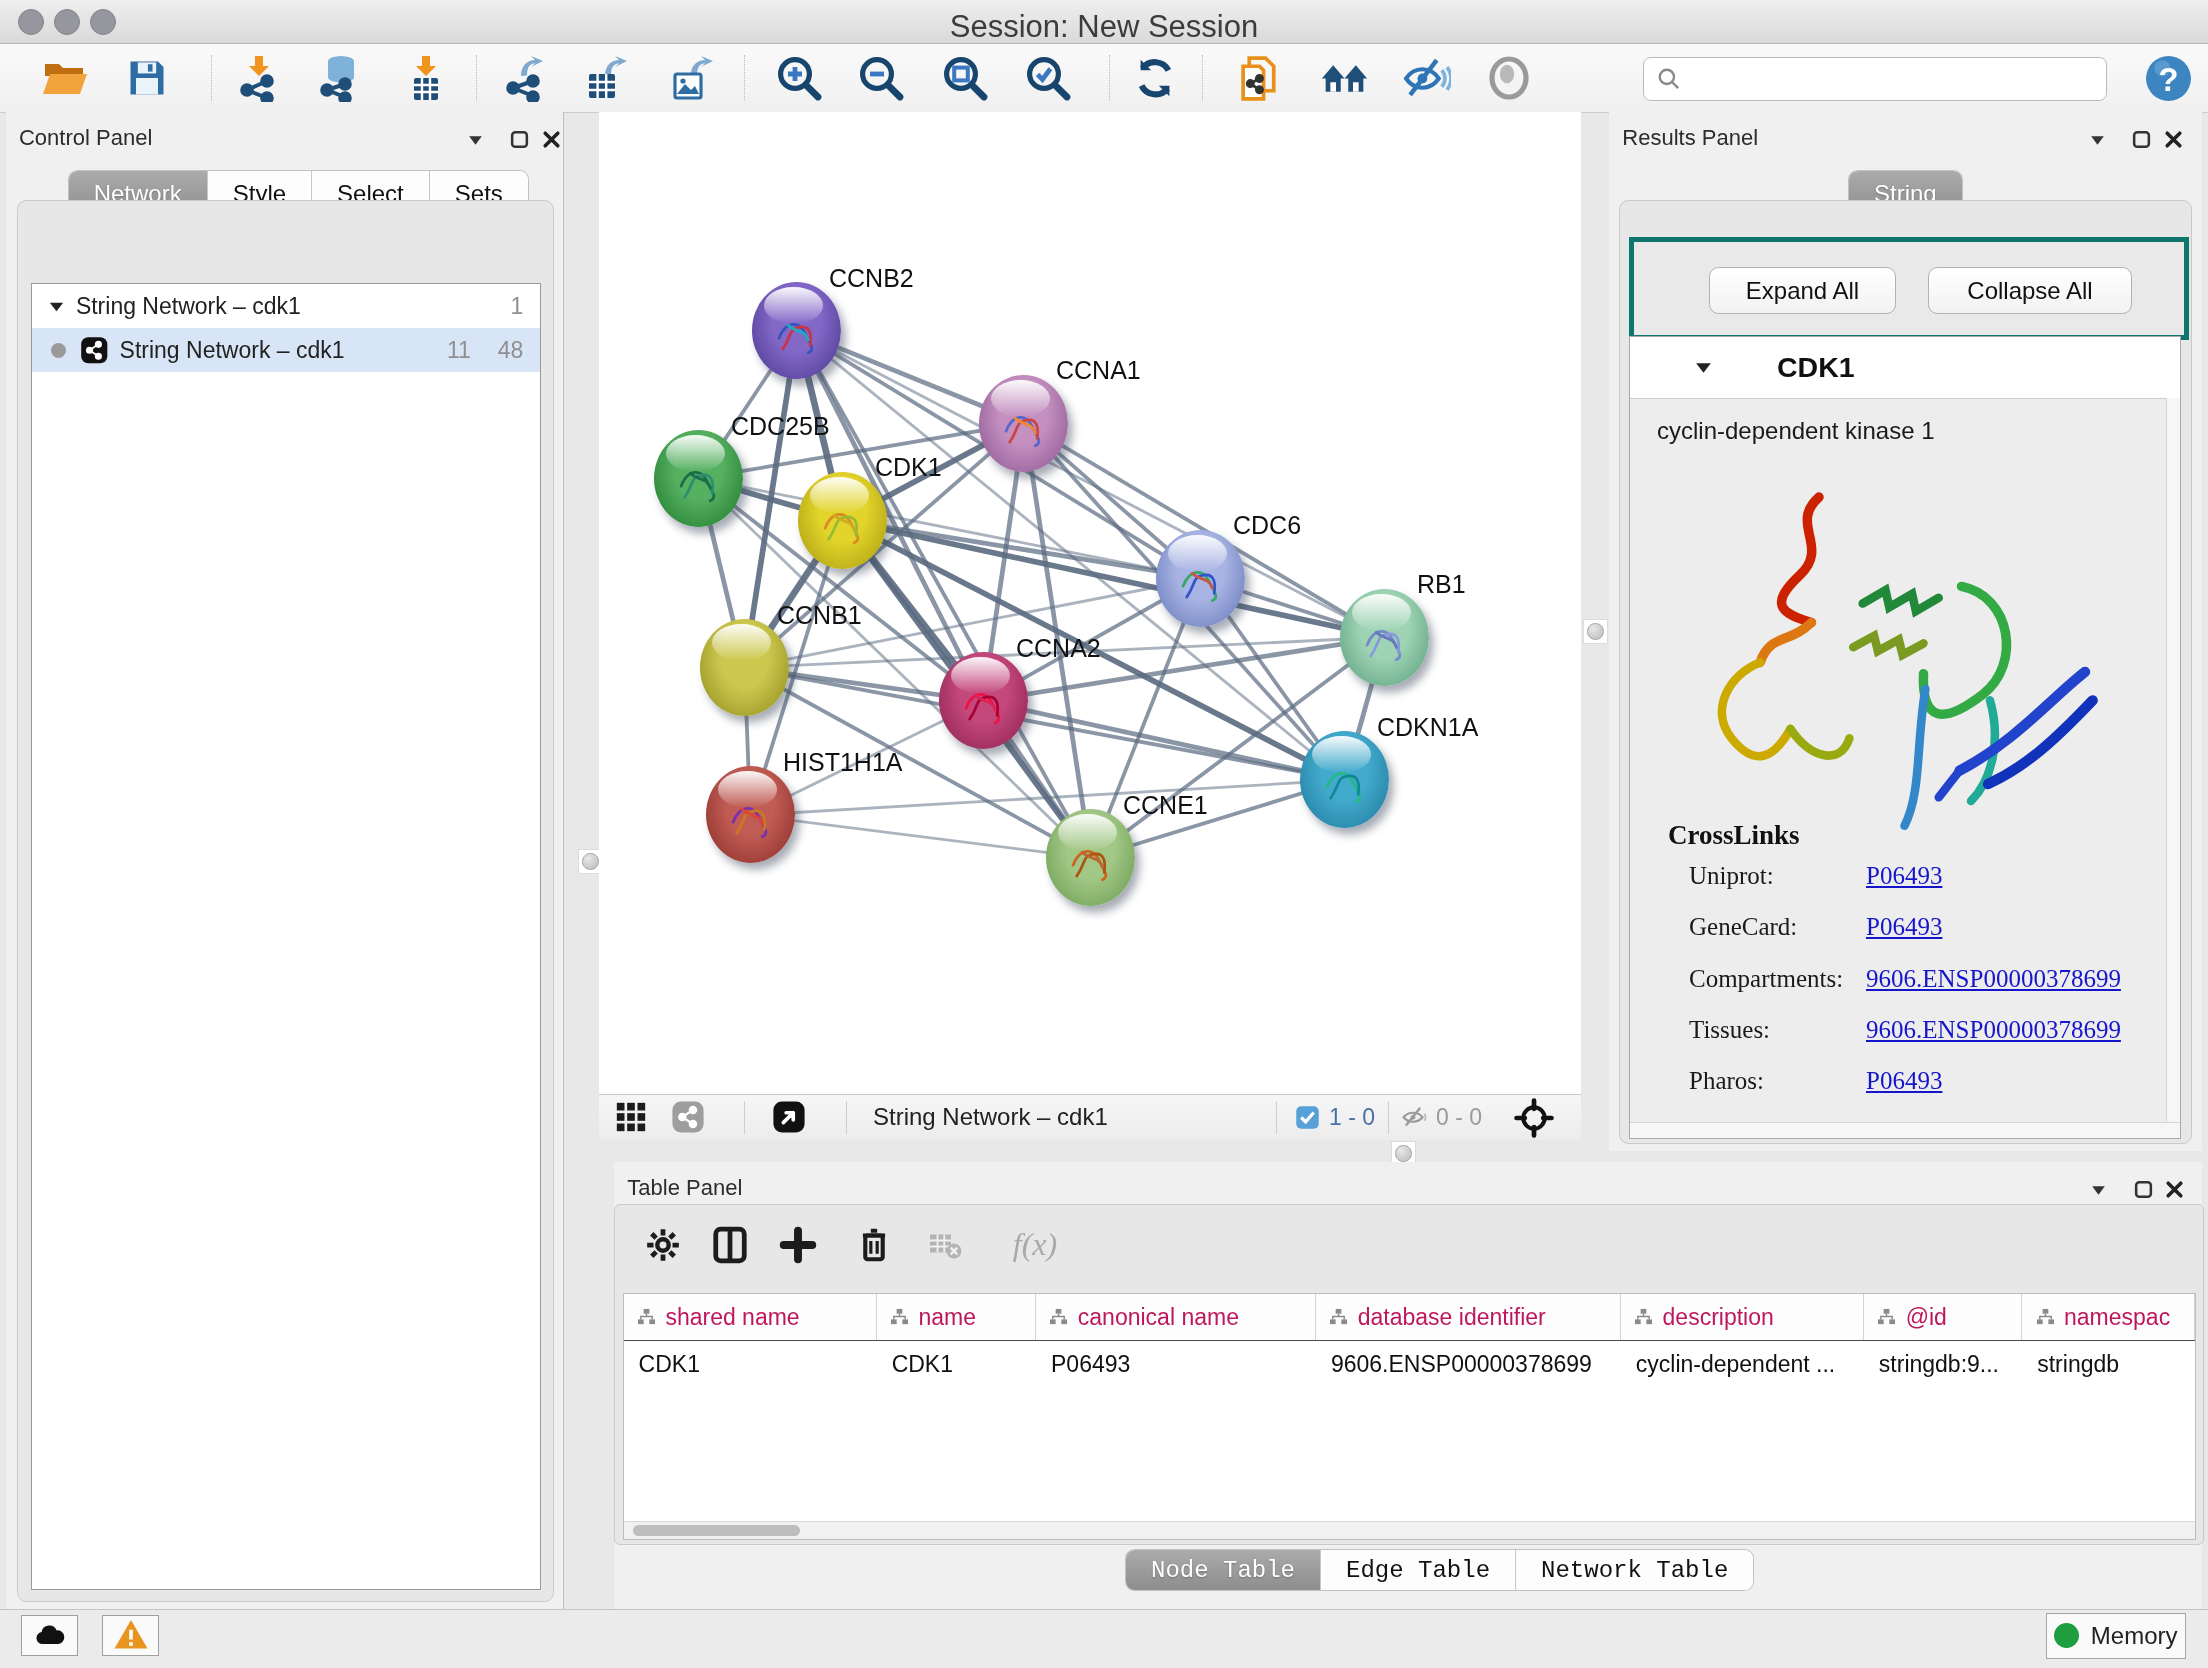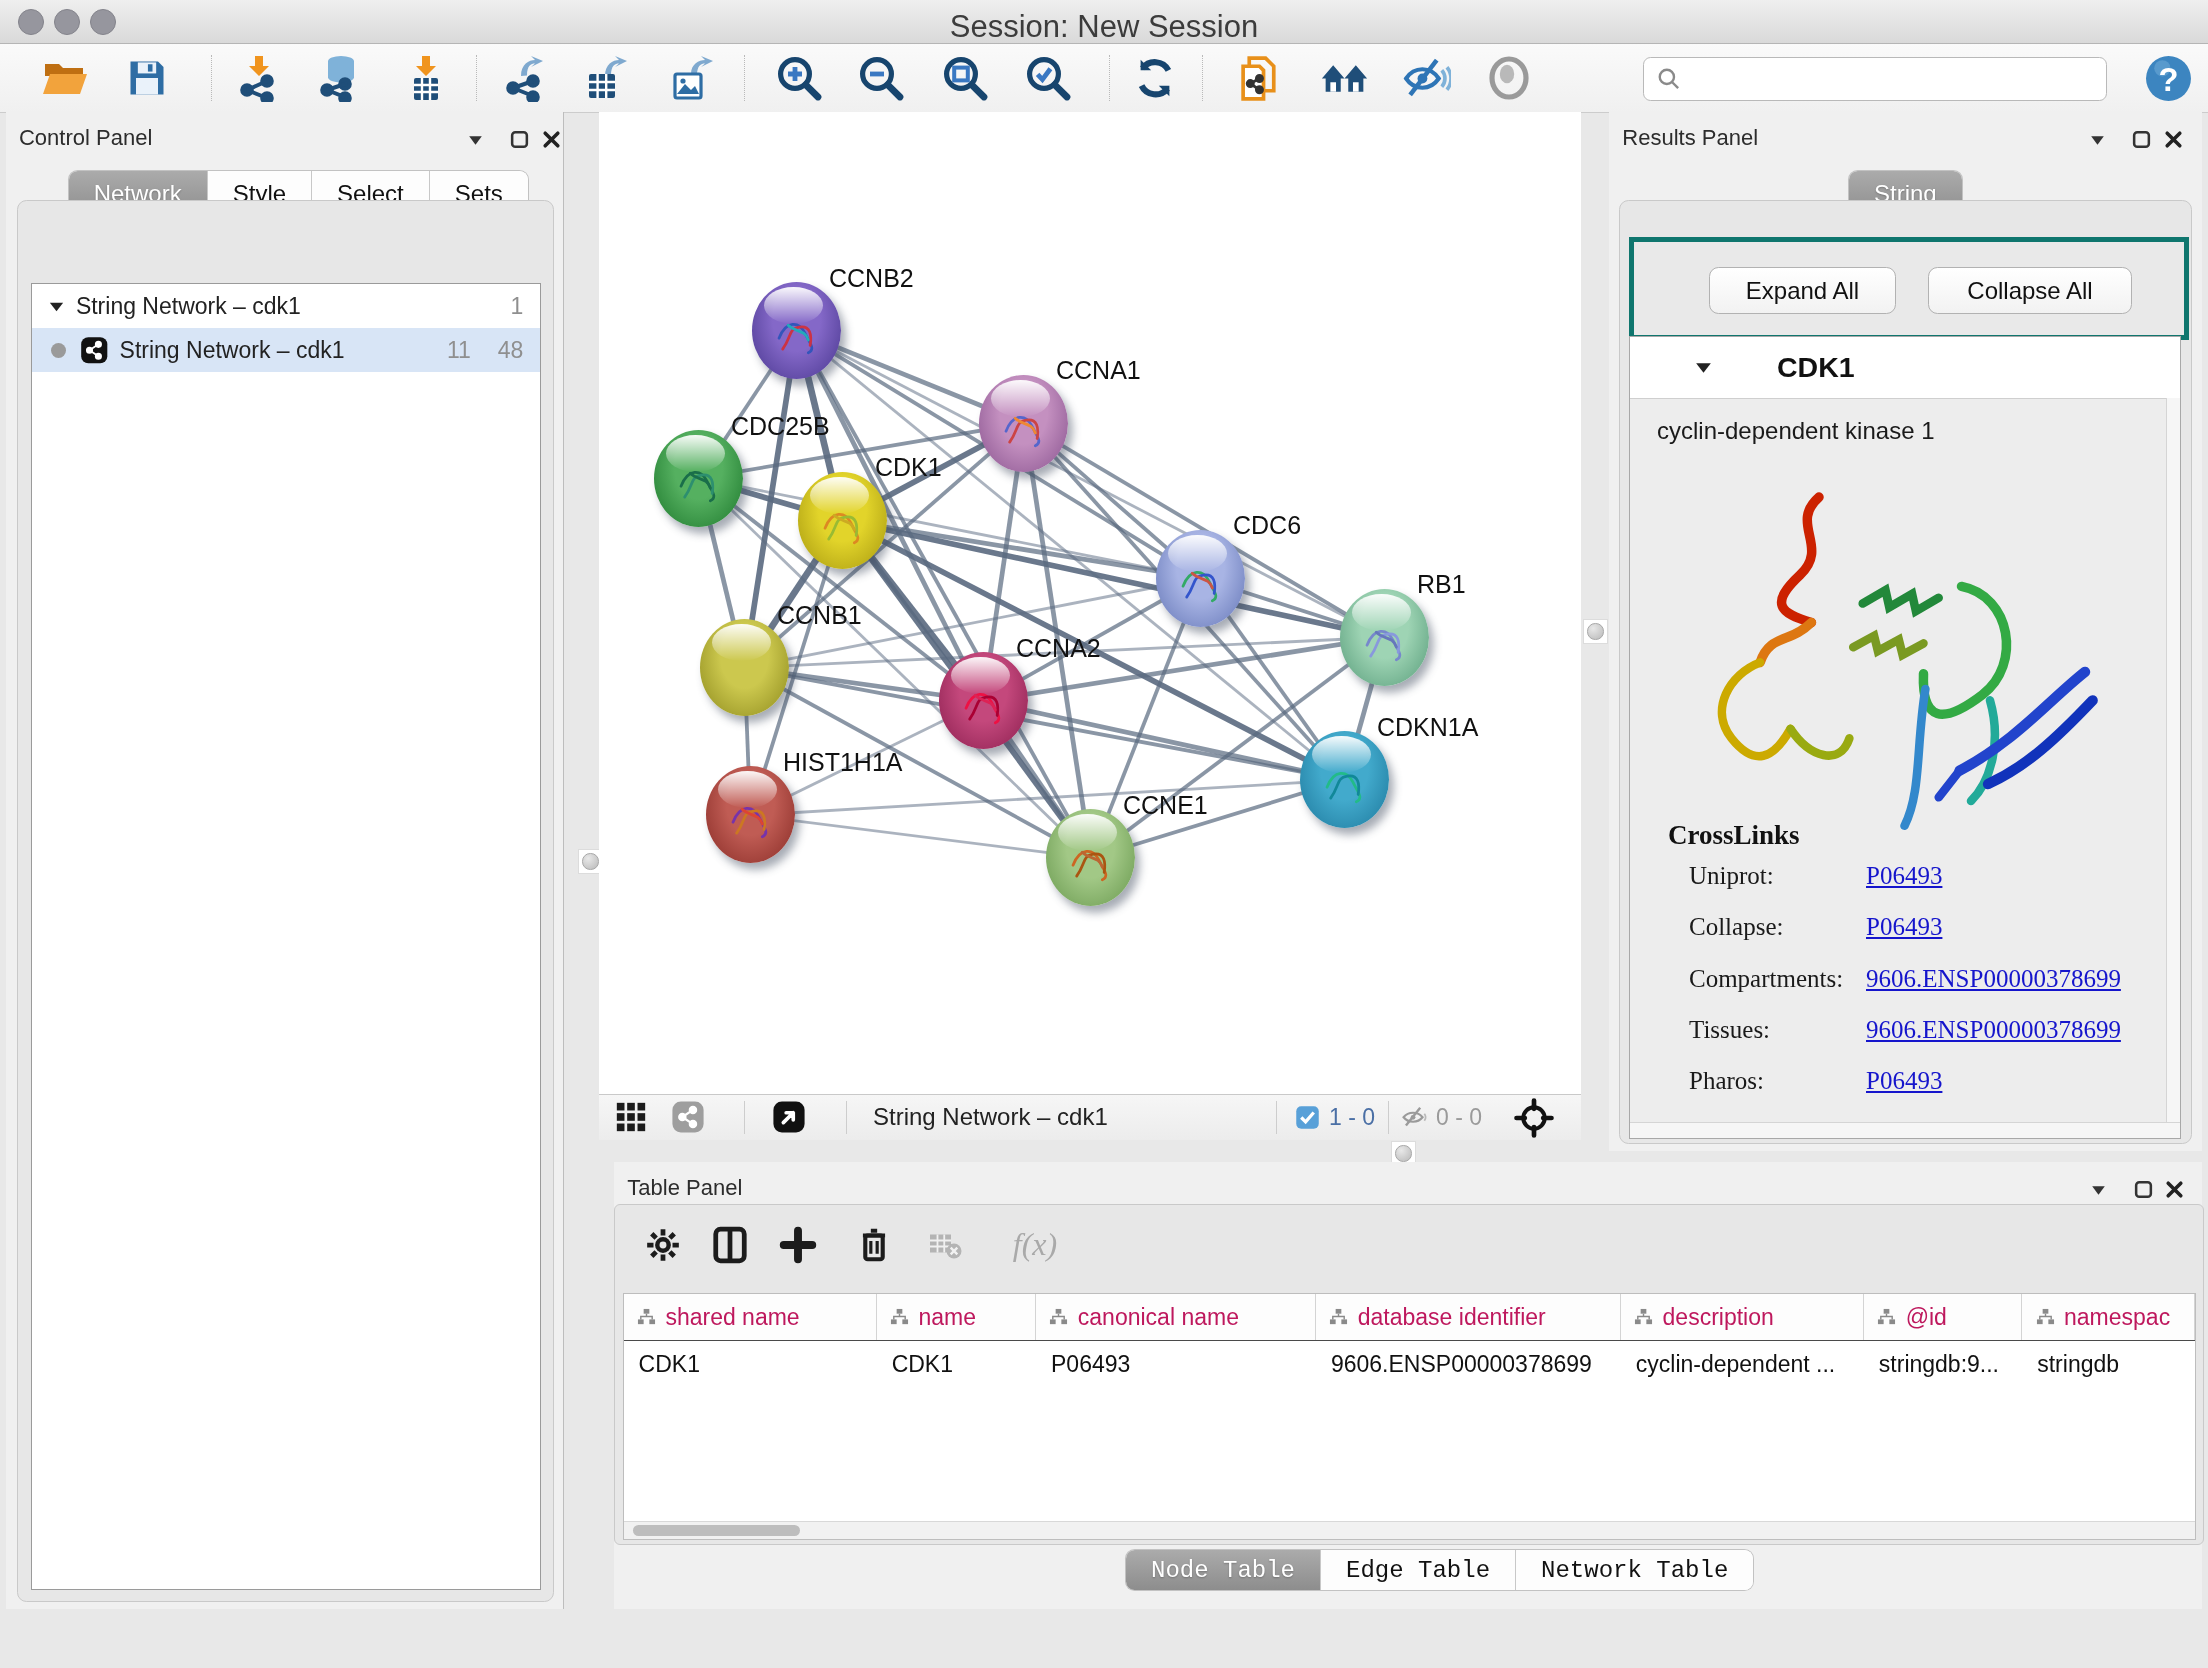--- a/index.html
+++ b/index.html
@@ -579,21 +579,21 @@
             <path d="M262 240 C 252 300, 258 348, 240 384" stroke="#3388cc" stroke-width="9"></path>
             <path d="M430 222 C 392 252, 358 294, 298 326" stroke="#2244cc" stroke-width="11"></path>
             <path d="M438 252 C 400 292, 368 322, 328 340" stroke="#1133bb" stroke-width="11"></path>
             <path d="M298 326 l-22 28" stroke="#2244cc" stroke-width="9"></path>
           </g>
         </svg>
 
         <div class="serif" style="position:absolute;left:38px;top:483px;font-size:27px;font-weight:bold;color:#111">CrossLinks</div>
         <div id="xlinks">
             <div class="xlrow serif" style="left: 59px; top: 525px;"><span style="display:inline-block;width:177px">Uniprot:</span><a href="#">P06493</a></div>
-            <div class="xlrow serif" style="left: 59px; top: 576px;"><span style="display:inline-block;width:177px">Collapse:</span><a href="#">P06493</a></div>
+            <div class="xlrow serif" style="left: 59px; top: 576px;"><span style="display:inline-block;width:177px">GeneCard:</span><a href="#">P06493</a></div>
             <div class="xlrow serif" style="left: 59px; top: 628px;"><span style="display:inline-block;width:177px">Compartments:</span><a href="#">9606.ENSP00000378699</a></div>
             <div class="xlrow serif" style="left: 59px; top: 679px;"><span style="display:inline-block;width:177px">Tissues:</span><a href="#">9606.ENSP00000378699</a></div>
             <div class="xlrow serif" style="left: 59px; top: 730px;"><span style="display:inline-block;width:177px">Pharos:</span><a href="#">P06493</a></div>
           </div>
 
         <div style="position:absolute;right:0;top:61px;bottom:0;width:13.3px;background:#f6f6f6;border-left:1px solid #d5d5d5;"></div>
         <div style="position:absolute;left:0;bottom:0;width:100%;height:15px;background:#f6f6f6;border-top:1px solid #d5d5d5;"></div>
       </div>
     </div>
   </div>
@@ -755,15 +755,33 @@
       </div>
     </div>
 
     <div class="seg" style="left:512px;top:388px;height:40px;font-family:Liberation Mono, monospace;" id="tblTabs">
         <div class="tab on">Node Table</div>
         <div class="tab">Edge Table</div>
         <div class="tab">Network Table</div>
       </div>
   </div>
 
+  <div id="statusbar" class="abs">
+    <div class="sbtn" style="left:21px">
+      <svg width="36" height="36" viewBox="0 0 24 24">
+          <path d="M7 18a4 4 0 0 1-.6-7.96 5.2 5.2 0 0 1 10-1.1A3.8 3.8 0 0 1 17.5 18z" fill="#111"></path>
+        </svg>
+      </div>
+    <div class="sbtn" style="left:102px">
+      <svg width="36" height="36" viewBox="0 0 24 24">
+          <path d="M12 2 L23 21 H1z" fill="#e8951f"></path>
+          <rect x="10.8" y="8.5" width="2.4" height="6.5" fill="#fff"></rect>
+          <rect x="10.8" y="16.8" width="2.4" height="2.4" fill="#fff"></rect>
+        </svg>
+      </div>
+    <div id="membtn">
+      <span style="width:25px;height:25px;border-radius:50%;background:#1f9e40;"></span>
+      <span>Memory</span>
+    </div>
+  </div>
 
 </div>
 
 
 </body></html>

